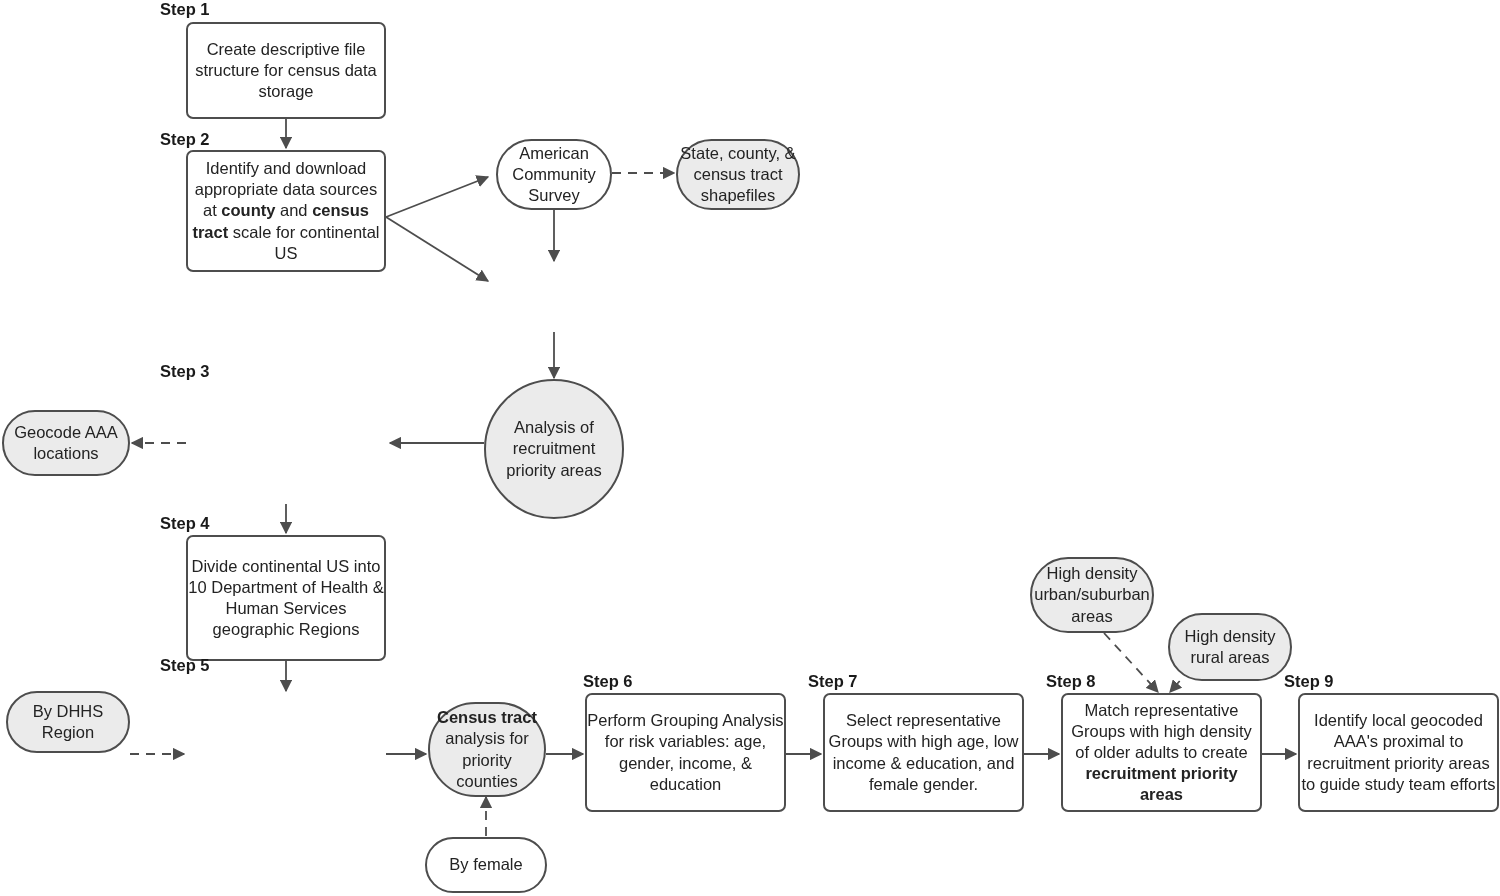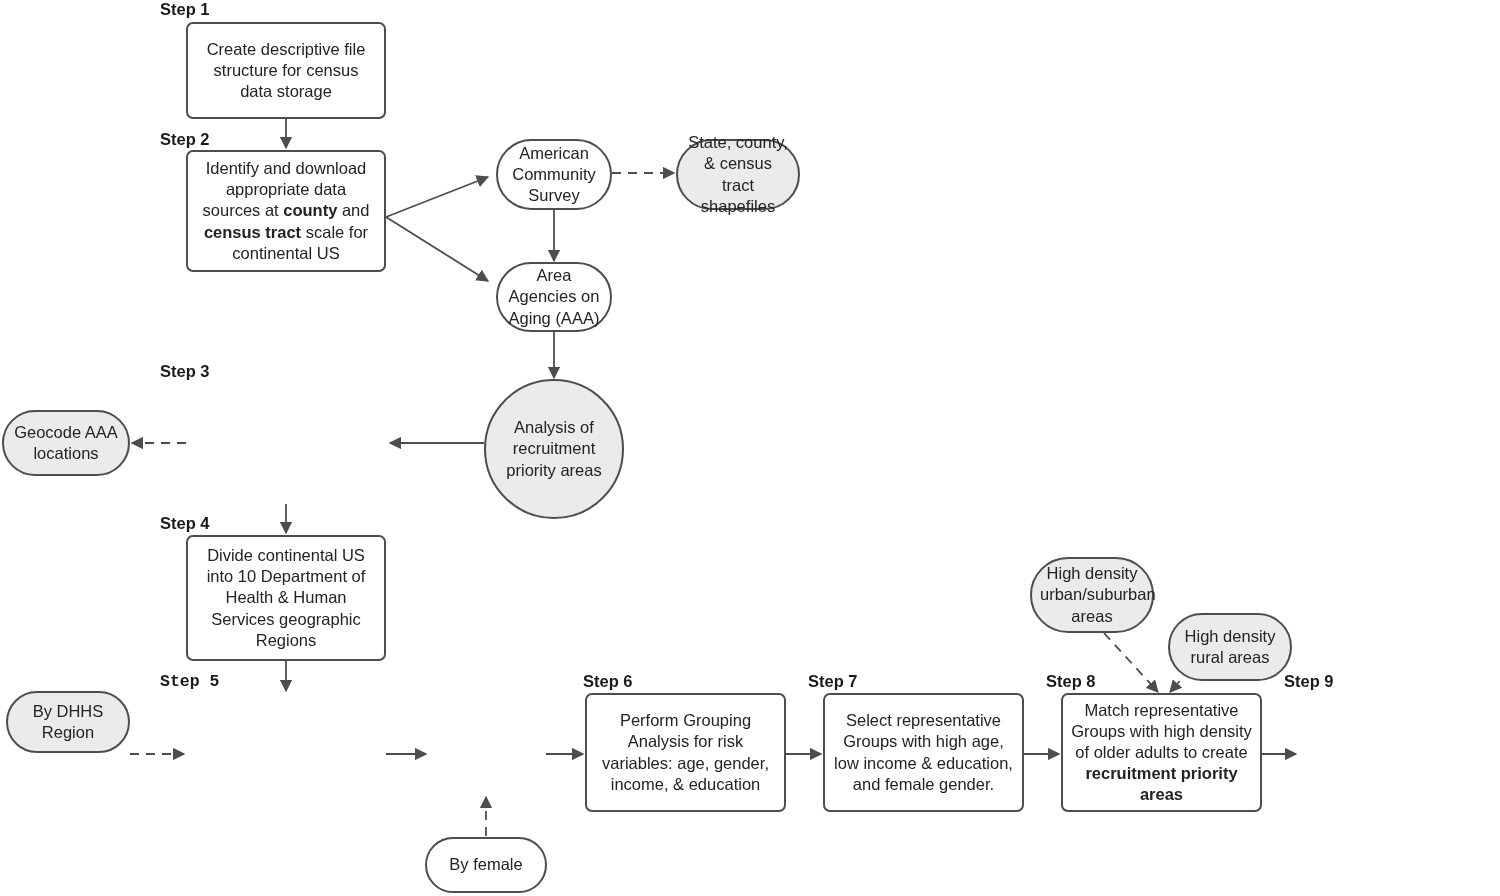--- a/index.html
+++ b/index.html
@@ -25,21 +25,21 @@
   .node {
     position: absolute;
     box-sizing: border-box;
     display: flex;
     align-items: center;
     justify-content: center;
     text-align: center;
     color: #232323;
     font-size: 16.5px;
     line-height: 1.28;
-    padding: 4px 8px;
+    padding: 4px 0;
     border: 2px solid #4d4d4d;
     background: #ffffff;
     z-index: 2;
   }
   .node .txt { display: block; width: 100%; }
   .rect   { border-radius: 7px; }
   .stadium{ border-radius: 999px; }
   .circle { border-radius: 50%; }
   .gray   { background: #ebebeb; }
   .white  { background: #ffffff; }
@@ -103,21 +103,21 @@
       <path d="M 1222 633 L 1170 692" stroke-dasharray="9 7"></path>
 
       <path d="M 1262 754 L 1296 754"></path>
     </g>
   </svg>
 
   <div class="steplabel" style="left:160px; top:0px;">Step 1</div>
   <div class="steplabel" style="left:160px; top:130px;">Step 2</div>
   <div class="steplabel" style="left:160px; top:362px;">Step 3</div>
   <div class="steplabel" style="left:160px; top:514px;">Step 4</div>
-  <div class="steplabel" style="left:160px; top:672px;font-family:Liberation Mono, monospace;">Step 5</div>
+  <div class="steplabel" style="left:160px; top:656px;">Step 5</div>
   <div class="steplabel" style="left:583px; top:672px;">Step 6</div>
   <div class="steplabel" style="left:808px; top:672px;">Step 7</div>
   <div class="steplabel" style="left:1046px; top:672px;">Step 8</div>
   <div class="steplabel" style="left:1284px; top:672px;">Step 9</div>
 
   <div class="node rect white" style="left:186px; top:22px; width:200px; height:97px;">
     <span class="txt">Create descriptive file structure for census data storage</span>
   </div>
 
   <div class="node rect white" style="left:186px; top:150px; width:200px; height:122px;">
@@ -125,42 +125,42 @@
   </div>
 
   <div class="node stadium white" style="left:496px; top:139px; width:116px; height:71px;align-items:center;">
     <span class="txt">American Community Survey</span>
   </div>
 
   <div class="node stadium gray" style="left:676px; top:139px; width:124px; height:71px;">
     <span class="txt">State, county, &amp; census tract shapefiles</span>
   </div>
 
-  <div class="node stadium white" style="left:496px; top:262px; width:116px; height:70px;">
-    <span class="txt">Area Agencies on Aging (AAA)</span>
-  </div>
 
   <div class="node circle gray" style="left:484px; top:379px; width:140px; height:140px; padding:6px;">
     <span class="txt">Analysis of recruitment priority areas</span>
   </div>
 
   <div class="node stadium gray" style="left:2px; top:410px; width:128px; height:66px;">
     <span class="txt">Geocode AAA locations</span>
   </div>
 
 
   <div class="node rect white" style="left:186px; top:535px; width:200px; height:126px;border-radius:7px;">
     <span class="txt">Divide continental US into 10 Department of Health &amp; Human Services geographic Regions</span>
   </div>
 
   <div class="node stadium gray" style="left:6px; top:691px; width:124px; height:62px;">
     <span class="txt">By DHHS Region</span>
   </div>
 
 
+  <div class="node stadium gray" style="left:428px; top:702px; width:118px; height:95px;">
+    <span class="txt"><b>Census tract</b> analysis for priority counties</span>
+  </div>
 
   <div class="node stadium white" style="left:425px; top:837px; width:122px; height:56px;">
     <span class="txt">By female</span>
   </div>
 
   <div class="node rect white" style="left:585px; top:693px; width:201px; height:119px;">
     <span class="txt">Perform Grouping Analysis for risk variables: age, gender, income, &amp; education</span>
   </div>
 
   <div class="node rect white" style="left:823px; top:693px; width:201px; height:119px;">
@@ -172,14 +172,17 @@
   </div>
 
   <div class="node stadium gray" style="left:1168px; top:565px; width:124px; height:68px;margin-top:48px;">
     <span class="txt">High density rural areas</span>
   </div>
 
   <div class="node rect white" style="left:1061px; top:693px; width:201px; height:119px;">
     <span class="txt">Match representative Groups with high density of older adults to create <b>recruitment priority areas</b></span>
   </div>
 
+  <div class="node rect white" style="left:1298px; top:693px; width:201px; height:119px;">
+    <span class="txt">Identify local geocoded AAA's proximal to recruitment priority areas to guide study team efforts</span>
+  </div>
 
 </div>
 
 </body></html>

